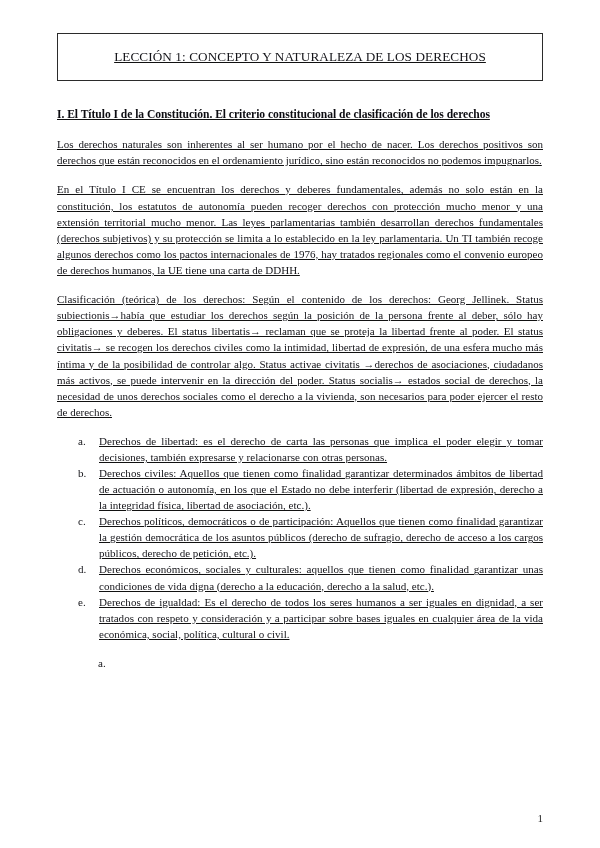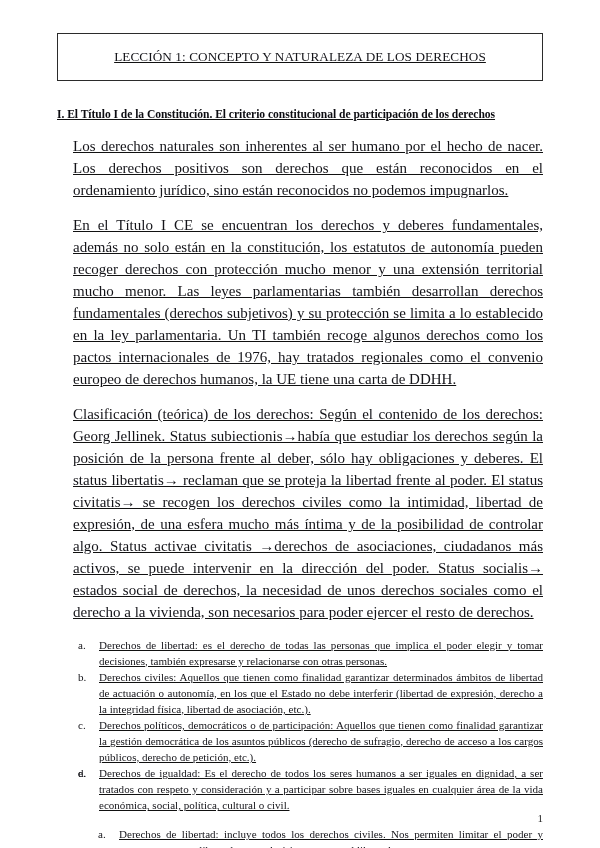--- a/index.html
+++ b/index.html
@@ -49,25 +49,25 @@
     font-size: 11.6px;
     font-weight: bold;
     color: #0d0d12;
     margin: 0 0 14px 0;
     line-height: 1.3;
     letter-spacing: -0.05px;
   }
 
   
   .para {
-    font-size: 15px;
+    font-size: 11px;
     line-height: 1.465;
     text-align: justify;
     color: #141419;
-    margin: 0 0 13px 16px;
+    margin: 0 0 13px 0;
     hyphens: none;
   }
   .para.tight {
     margin-bottom: 4px;
   }
 
   
   ol.alpha-list {
     list-style: none;
     margin: 0 0 13px 0;
@@ -111,54 +111,54 @@
 </style>
 </head>
 <body>
 
 <div class="page">
 
   <div class="title-box">
     <div class="title-text">LECCIÓN 1: CONCEPTO Y NATURALEZA DE LOS DERECHOS</div>
   </div>
 
-  <h2 class="section-heading">I. El Título I de la Constitución. El criterio constitucional de participación de los derechos</h2>
+  <h2 class="section-heading">I. El Título I de la Constitución. El criterio constitucional de clasificación de los derechos</h2>
 
   <p class="para">Los derechos naturales son inherentes al ser humano por el hecho de nacer. Los derechos positivos son derechos que están reconocidos en el ordenamiento jurídico, sino están reconocidos no podemos impugnarlos.</p>
 
   <p class="para">En el Título I CE se encuentran los derechos y deberes fundamentales, además no solo están en la constitución, los estatutos de autonomía pueden recoger derechos con protección mucho menor y una extensión territorial mucho menor. Las leyes parlamentarias también desarrollan derechos fundamentales (derechos subjetivos) y su protección se limita a lo establecido en la ley parlamentaria. Un TI también recoge algunos derechos como los pactos internacionales de 1976, hay tratados regionales como el convenio europeo de derechos humanos, la UE tiene una carta de DDHH.</p>
 
   <p class="para">Clasificación (teórica) de los derechos: Según el contenido de los derechos: Georg Jellinek. Status subiectionis→había que estudiar los derechos según la posición de la persona frente al deber, sólo hay obligaciones y deberes. El status libertatis→ reclaman que se proteja la libertad frente al poder. El status civitatis→ se recogen los derechos civiles como la intimidad, libertad de expresión, de una esfera mucho más íntima y de la posibilidad de controlar algo. Status activae civitatis →derechos de asociaciones, ciudadanos más activos, se puede intervenir en la dirección del poder. Status socialis→ estados social de derechos, la necesidad de unos derechos sociales como el derecho a la vivienda, son necesarios para poder ejercer el resto de derechos.</p>
 
 
   <ol class="alpha-list">
     <li>
       <span class="marker">a.</span>
-      <span>Derechos de libertad: es el derecho de todas las personas que implica el poder elegir y tomar decisiones, también expresarse y relacionarse con otras personas.</span>
+      <span>Derechos de libertad: es el derecho de carta las personas que implica el poder elegir y tomar decisiones, también expresarse y relacionarse con otras personas.</span>
     </li>
     <li>
       <span class="marker">b.</span>
       <span>Derechos civiles: Aquellos que tienen como finalidad garantizar determinados ámbitos de libertad de actuación o autonomía, en los que el Estado no debe interferir (libertad de expresión, derecho a la integridad física, libertad de asociación, etc.).</span>
     </li>
     <li>
       <span class="marker">c.</span>
       <span>Derechos políticos, democráticos o de participación: Aquellos que tienen como finalidad garantizar la gestión democrática de los asuntos públicos (derecho de sufragio, derecho de acceso a los cargos públicos, derecho de petición, etc.).</span>
     </li>
     <li>
       <span class="marker">d.</span>
+      <span>Derechos económicos, sociales y culturales: aquellos que tienen como finalidad garantizar unas condiciones de vida digna (derecho a la educación, derecho a la salud, etc.).</span>
     </li>
     <li>
       <span class="marker">e.</span>
       <span>Derechos de igualdad: Es el derecho de todos los seres humanos a ser iguales en dignidad, a ser tratados con respeto y consideración y a participar sobre bases iguales en cualquier área de la vida económica, social, política, cultural o civil.</span>
     </li>
   </ol>
 
 
   <ol class="alpha-list indented">
     <li>
       <span class="marker">a.</span>
-      <span>Derechos de libertad: incluye todos los derechos civiles. Nos permiten limitar el poder y conservar nuestra libertad, tomar decisiones con total libertad.</span>
     </li>
   </ol>
 
   <div class="page-number">1</div>
 
 </div>
 
 </body></html>

